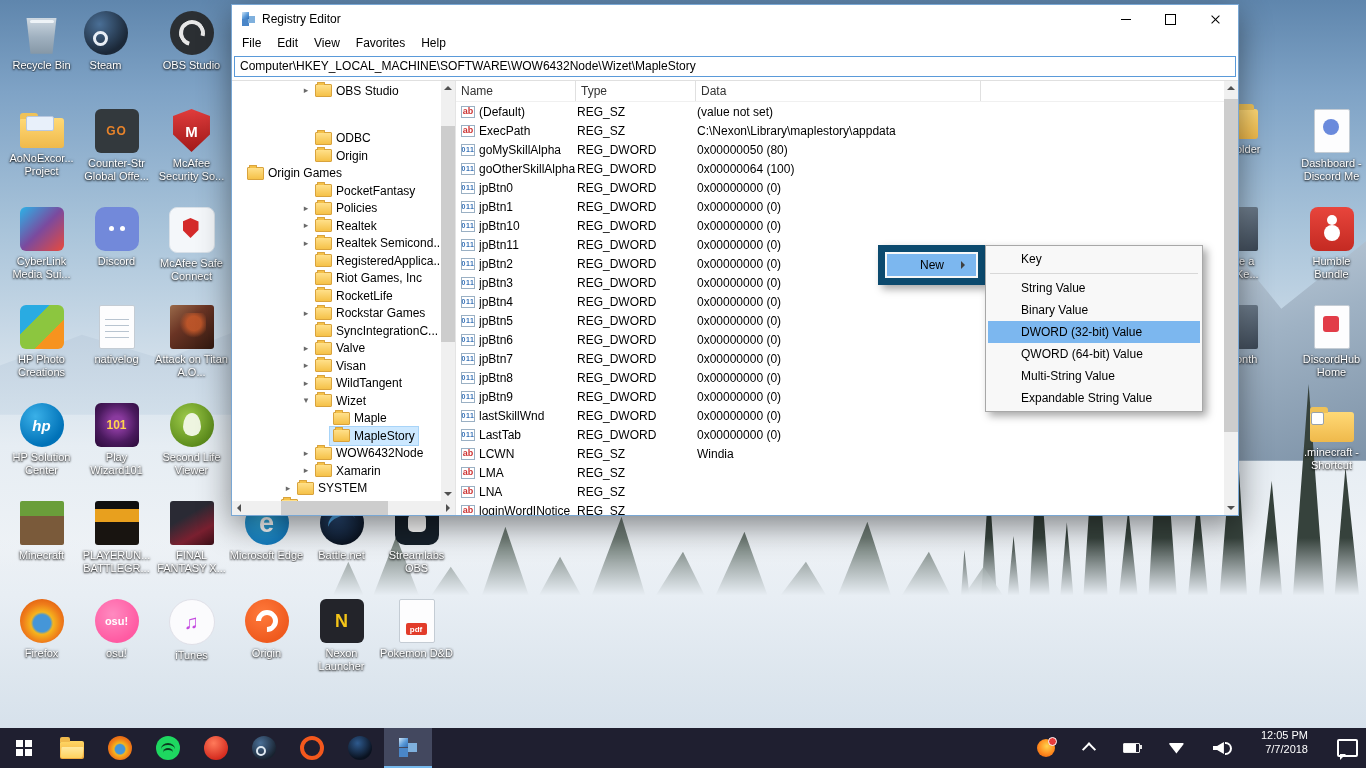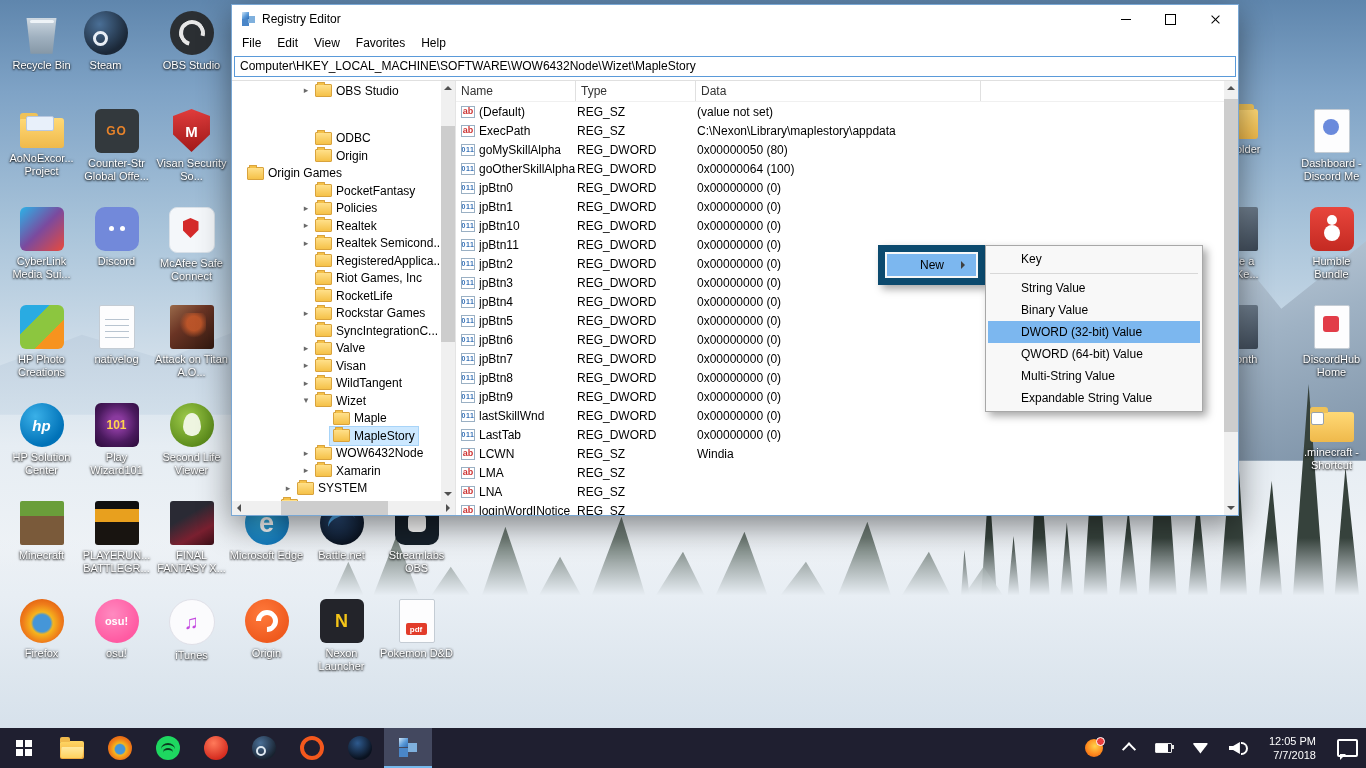--- a/index.html
+++ b/index.html
@@ -178,21 +178,21 @@
   .icon-tb-spotify{border-radius:50%;background:#1ed760;}
   .icon-tb-spotify::before{content:"";position:absolute;left:5px;top:7px;width:14px;height:10px;border-top:2px solid #0b3a1e;border-radius:50%;}
   .icon-tb-spotify::after{content:"";position:absolute;left:7px;top:12px;width:10px;height:7px;border-top:2px solid #0b3a1e;border-radius:50%;}
   .icon-tb-red-app{border-radius:50%;background:radial-gradient(circle at 40% 30%,#ff7a5a,#d42a1e 75%);}
   .icon-tb-steam{border-radius:50%;background:radial-gradient(circle at 35% 30%,#4a6f96,#17212e 75%);}
   .icon-tb-steam::before{content:"";position:absolute;left:4px;bottom:4px;width:6px;height:6px;border:2px solid #dfe9f2;border-radius:50%;}
   .icon-tb-origin{border-radius:50%;box-sizing:border-box;border:4px solid #f3581d;}
   .icon-tb-dark-app{border-radius:50%;background:radial-gradient(circle at 40% 30%,#2e5a8e,#0a1220 70%);}
   .icon-tb-regedit::before{content:"";position:absolute;left:3px;top:2px;width:9px;height:9px;
     background:linear-gradient(135deg,#cfe4f5,#5a9ad9 55%,#2f6cb4);box-shadow:9px 5px 0 0 #7fb0dd,0 10px 0 0 #4a86c8;}
-  .tray{margin-left:auto;display:flex;align-items:center;gap:21px;padding-right:8px;}
+  .tray{margin-left:auto;display:flex;gap:29px;padding-right:8px;}
   .tray-ic{display:flex;align-items:center;justify-content:center;position:relative;}
   .tray-fx{width:18px;height:18px;border-radius:50%;background:radial-gradient(circle at 55% 40%,#ffd34d,#ff8a1e 55%,#e0560e);position:relative;}
   .tray-fx::after{content:"";position:absolute;right:-2px;top:-2px;width:7px;height:7px;border-radius:50%;background:#e83c3c;border:1px solid #fff;}
   .chevron{width:8px;height:8px;border-left:2px solid #fff;border-top:2px solid #fff;transform:rotate(45deg) translate(1px,1px);}
   .battery{width:15px;height:8px;border:1px solid #e8e8e8;border-radius:1px;position:relative;background:linear-gradient(90deg,#fff 0 80%,transparent 80%);}
   .battery::after{content:"";position:absolute;right:-3px;top:1px;width:2px;height:4px;background:#e8e8e8;}
   .wifi-fan{width:15px;height:11px;background:#fff;clip-path:polygon(50% 100%,0 12%,12% 0,88% 0,100% 12%);}
   .vol-body{width:11px;height:12px;background:#fff;clip-path:polygon(0 33%,38% 33%,100% 0,100% 100%,38% 67%,0 67%);}
   .vol-arc{width:5px;height:9px;border:2px solid #fff;border-left:none;border-radius:0 8px 8px 0;margin-left:1px;}
   .tb-clock{font-size:11px;line-height:1.3;text-align:right;}
@@ -233,21 +233,21 @@
         <div class="dlabel">AoNoExcor... Project</div>
       </div>
 
       <div class="desktop-icon" style="left: 79px; top: 108px;">
         <div class="dicon icon-csgo" data-glyph="GO"></div>
         <div class="dlabel">Counter-Str Global Offe...</div>
       </div>
 
       <div class="desktop-icon" style="left: 154px; top: 108px;">
         <div class="dicon icon-mcafee" data-glyph="M"></div>
-        <div class="dlabel">Visan Security So...</div>
+        <div class="dlabel">McAfee Security So...</div>
       </div>
 
       <div class="desktop-icon" style="left: 4px; top: 206px;">
         <div class="dicon icon-cyberlink"></div>
         <div class="dlabel">CyberLink Media Sui...</div>
       </div>
 
       <div class="desktop-icon" style="left: 79px; top: 206px;">
         <div class="dicon icon-discord"></div>
         <div class="dlabel">Discord</div>

